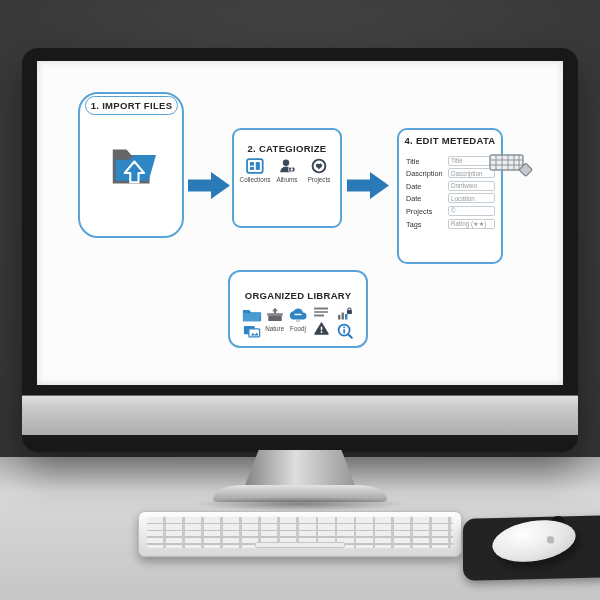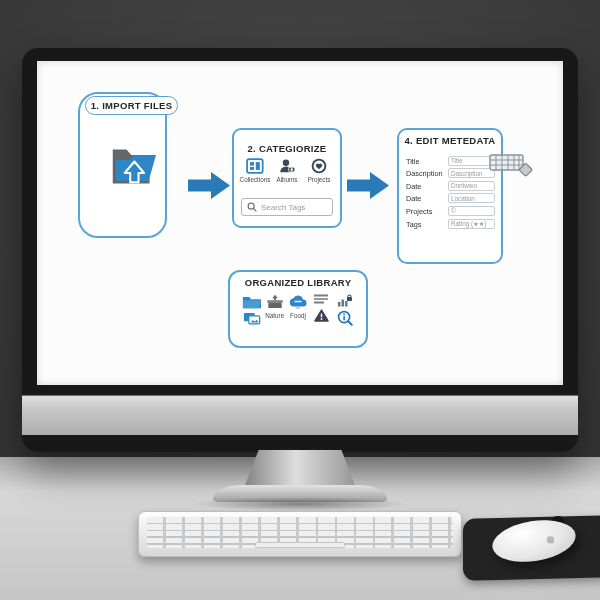--- a/index.html
+++ b/index.html
@@ -72,21 +72,21 @@
     border-radius:50%; transform:rotate(-9deg);
     background:radial-gradient(ellipse at 38% 30%, #ffffff, #e7e7e7 55%, #c6c6c6);
     box-shadow:3px 7px 9px rgba(0,0,0,.38);
   }
   .mouse-nub { position:absolute; left:552px; top:516px; width:12px; height:9px; border-radius:50%; background:#161616; }
   .mouse-logo { position:absolute; left:66%; top:44%; width:7px; height:7px; border-radius:2px; background:#b9b9b9; transform:rotate(10deg); }
 
   
   .node { position:absolute; border:2px solid #58a3d7; border-radius:10px; background:#fff; }
   .node-title { text-align:center; font-weight:bold; color:#262626; font-size:9.5px; letter-spacing:.3px; }
-  #box1 { left:41px; top:31px; width:89px; height:146px; border-radius:20px; }
+  #box1 { left:41px; top:31px; width:106px; height:146px; border-radius:20px; }
   #box1 .pill {
     position:absolute; left:5px; top:2px; width:93px; height:19px;
     border:1.5px solid #58a3d7; border-radius:10px; background:#fff;
     display:flex; align-items:center; justify-content:center;
   }
   #box1 .pill .node-title { font-size:9.5px; }
   #box1 .bigicon { position:absolute; left:25px; top:50px; width:56px; height:46px; }
   #box1 .caption { position:absolute; left:0; right:0; top:101px; text-align:center;
     font-size:8.5px; line-height:9.5px; color:#333; }
   .flow-arrow { position:absolute; width:42px; height:27px; }
@@ -111,21 +111,21 @@
   #box3 .node-title { margin-top:5px; }
   .meta-form { margin:7px 6px 0 7px; }
   .meta-row { display:flex; align-items:flex-end; height:12.6px; }
   .meta-label { width:42px; font-size:7.3px; color:#333; }
   .meta-field { flex:1; height:10px; border:1px solid #c3cdd6; border-radius:2px;
     background:#fff; font-size:6.3px; color:#9a9a9a; padding:0 2px;
     display:flex; align-items:center; overflow:hidden; white-space:nowrap; }
   .kbicon { position:absolute; left:452px; top:89px; width:50px; height:30px; }
 
   #box4 { left:191px; top:209px; width:140px; height:78px; border-radius:12px; }
-  #box4 .node-title { margin-top:5px; }
+  #box4 .node-title { margin-top:18px; }
   .libgrid { display:flex; justify-content:space-between; padding:0 10px; margin-top:6px; }
   .libcol { width:23px; display:flex; flex-direction:column; align-items:center; gap:3px; }
   .lib-label { font-size:6.3px; color:#4a4a4a; }
 </style>
 </head>
 <body>
 
 <div class="desk"></div>
 <div class="desk-shadow"></div>
 
@@ -172,27 +172,20 @@
           <div class="cat-label">Albums</div>
         </div>
         <div class="cat">
           <svg viewBox="0 0 20 20">
             <circle cx="10" cy="10" r="8" fill="none" stroke="#3b4857" stroke-width="2.4"></circle>
             <path d="M10 14.2 L6.6 10.8 a2.3 2.3 0 0 1 3.4-3.1 a2.3 2.3 0 0 1 3.4 3.1 z" fill="#3b4857"></path>
           </svg>
           <div class="cat-label">Projects</div>
         </div>
       </div>
-      <div class="search-box">
-        <svg width="10" height="10" viewBox="0 0 14 14">
-          <circle cx="5.8" cy="5.8" r="4.2" fill="none" stroke="#6e6e6e" stroke-width="1.6"></circle>
-          <line x1="9" y1="9" x2="12.6" y2="12.6" stroke="#6e6e6e" stroke-width="1.6" stroke-linecap="round"></line>
-        </svg>
-        <input type="text" placeholder="Search Tags" style="">
-      </div>
     </div>
 
     <div class="node" id="box3">
       <div class="node-title">4. EDIT METEDATA</div>
       <div class="meta-form">
         <div class="meta-row">
           <div class="meta-label">Title</div>
           <div class="meta-field">Title</div>
         </div>
         <div class="meta-row">

